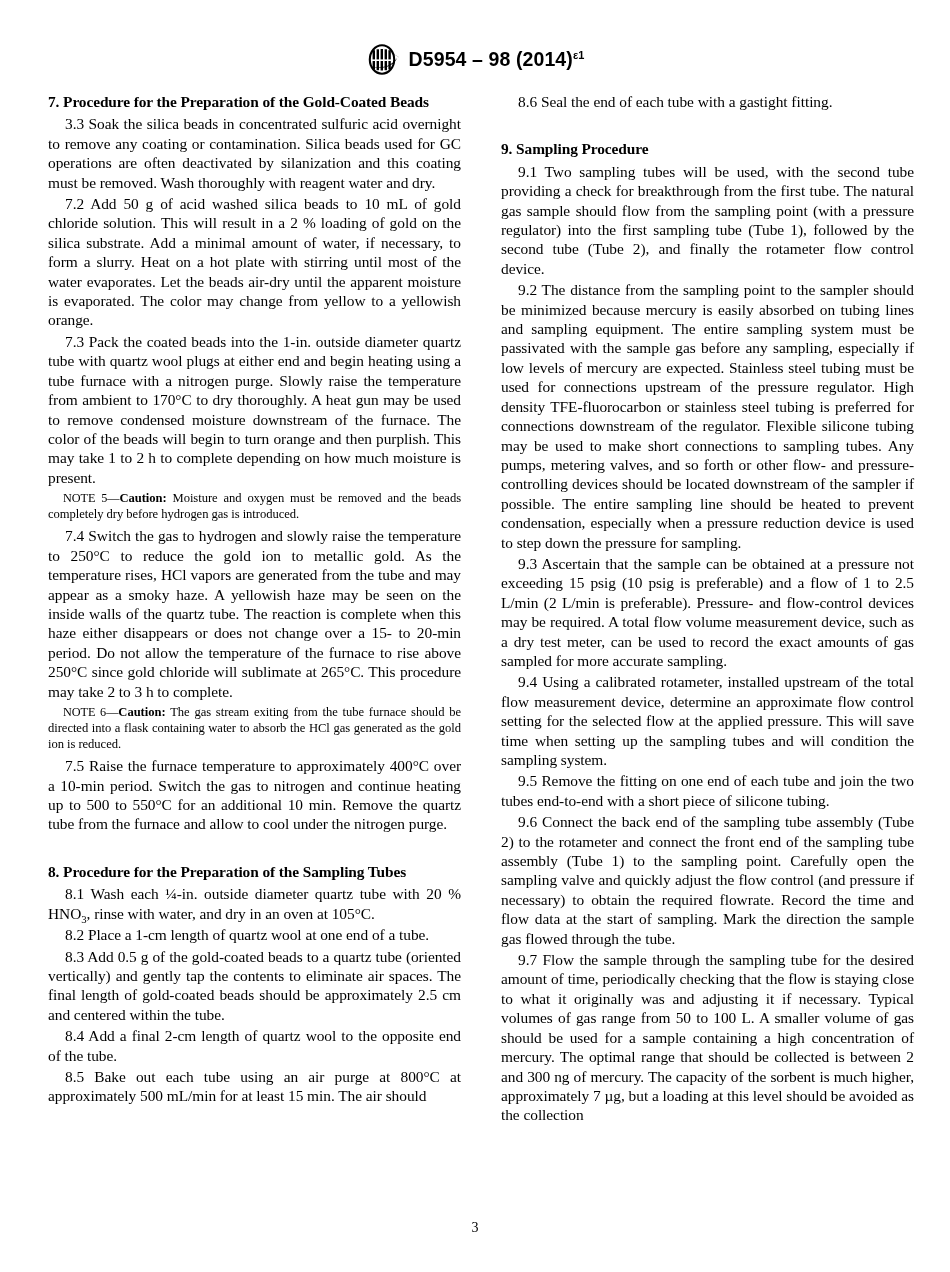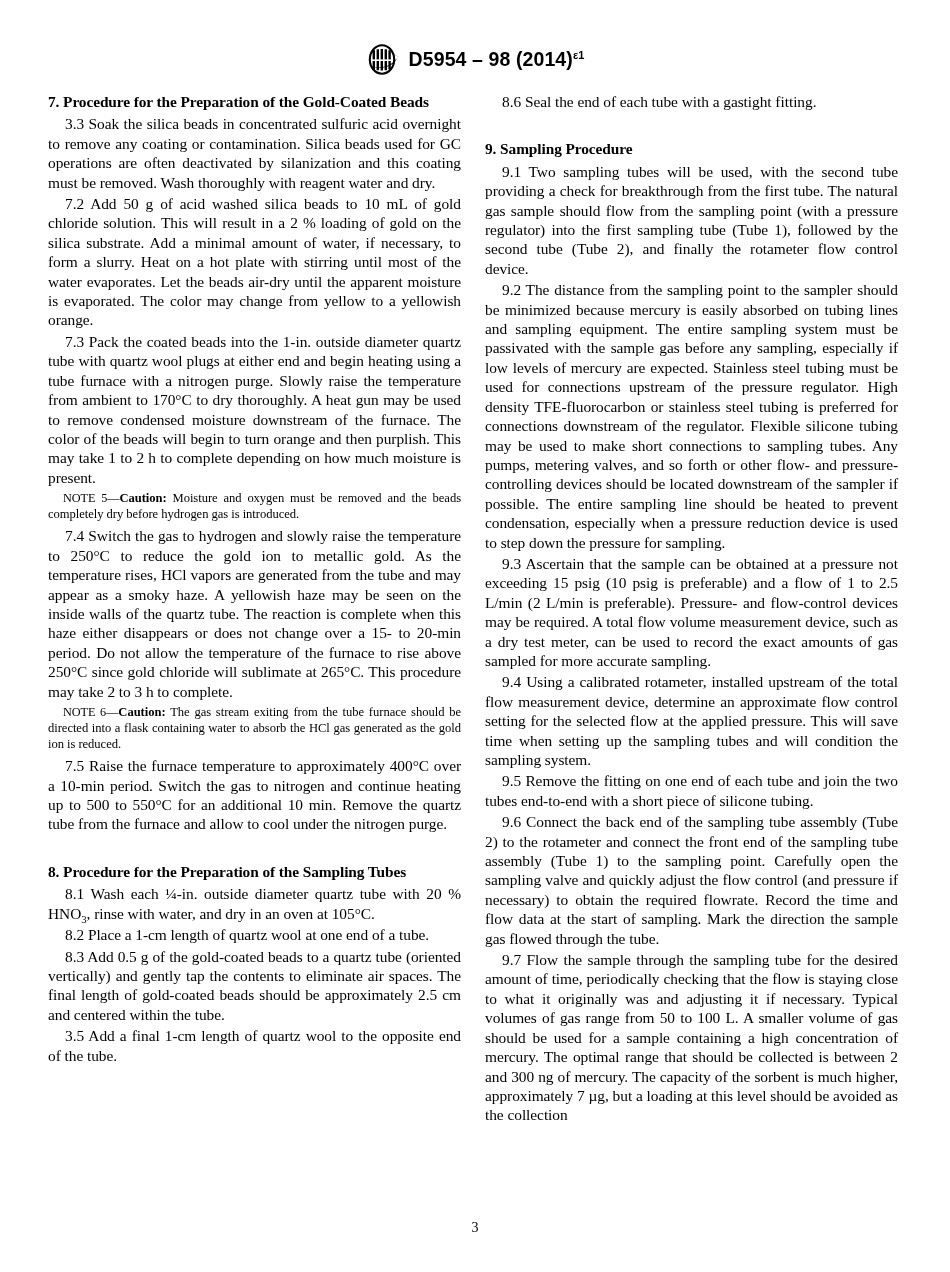--- a/index.html
+++ b/index.html
@@ -54,21 +54,21 @@
     font-weight: bold;
   }
 
   
   .columns {
     position: absolute;
     top: 92px;
     left: 48px;
     width: 854px;
     display: flex;
-    gap: 24px;
+    gap: 40px;
   }
   .col {
     width: 413px;
     flex: 0 0 413px;
   }
 
   h2.sec-head {
     font-family: "Liberation Serif", "DejaVu Serif", serif;
     font-weight: bold;
     font-size: 15.4px;
@@ -163,21 +163,22 @@
 
       <p class="note"><span class="smallcaps">NOTE 6—</span><span class="bold">Caution:</span><span> The gas stream exiting from the tube furnace should be directed into a flask containing water to absorb the HCl gas generated as the gold ion is reduced.</span></p>
 
       <p class="para">7.5 Raise the furnace temperature to approximately 400°C over a 10-min period. Switch the gas to nitrogen and continue heating up to 500 to 550°C for an additional 10 min. Remove the quartz tube from the furnace and allow to cool under the nitrogen purge.</p>
 
       <h2 class="sec-head spaced">8.  Procedure for the Preparation of the Sampling Tubes</h2>
 
       <p class="para"><span>8.1 Wash each ¼-in. outside diameter quartz tube with 20 % HNO</span><sub>3</sub><span>, rinse with water, and dry in an oven at 105°C.</span></p>
       <p class="para">8.2 Place a 1-cm length of quartz wool at one end of a tube.</p>
       <p class="para">8.3 Add 0.5 g of the gold-coated beads to a quartz tube (oriented vertically) and gently tap the contents to eliminate air spaces. The final length of gold-coated beads should be approximately 2.5 cm and centered within the tube.</p>
-      <p class="para">3.5 Add a final 1-cm length of quartz wool to the opposite end of the tube.</p>
+      <p class="para">8.4 Add a final 2-cm length of quartz wool to the opposite end of the tube.</p>
+      <p class="para">8.5 Bake out each tube using an air purge at 800°C at approximately 500 mL/min for at least 15 min. The air should</p>
     </div>
 
     <div class="col">
 
       <p class="para">8.6 Seal the end of each tube with a gastight fitting.</p>
 
       <h2 class="sec-head spaced">9.  Sampling Procedure</h2>
 
       <p class="para">9.1 Two sampling tubes will be used, with the second tube providing a check for breakthrough from the first tube. The natural gas sample should flow from the sampling point (with a pressure regulator) into the first sampling tube (Tube 1), followed by the second tube (Tube 2), and finally the rotameter flow control device.</p>
       <p class="para">9.2 The distance from the sampling point to the sampler should be minimized because mercury is easily absorbed on tubing lines and sampling equipment. The entire sampling system must be passivated with the sample gas before any sampling, especially if low levels of mercury are expected. Stainless steel tubing must be used for connections upstream of the pressure regulator. High density TFE-fluorocarbon or stainless steel tubing is preferred for connections downstream of the regulator. Flexible silicone tubing may be used to make short connections to sampling tubes. Any pumps, metering valves, and so forth or other flow- and pressure-controlling devices should be located downstream of the sampler if possible. The entire sampling line should be heated to prevent condensation, especially when a pressure reduction device is used to step down the pressure for sampling.</p>

